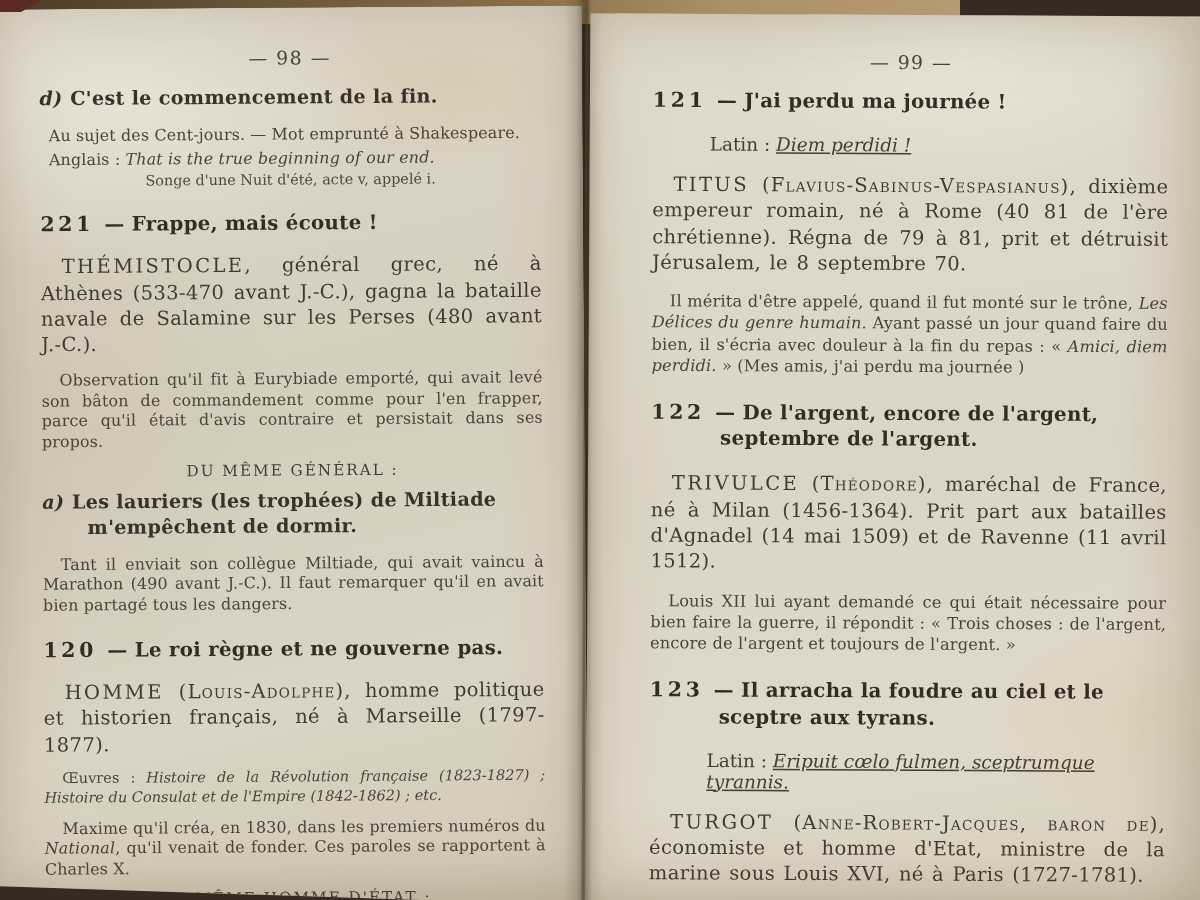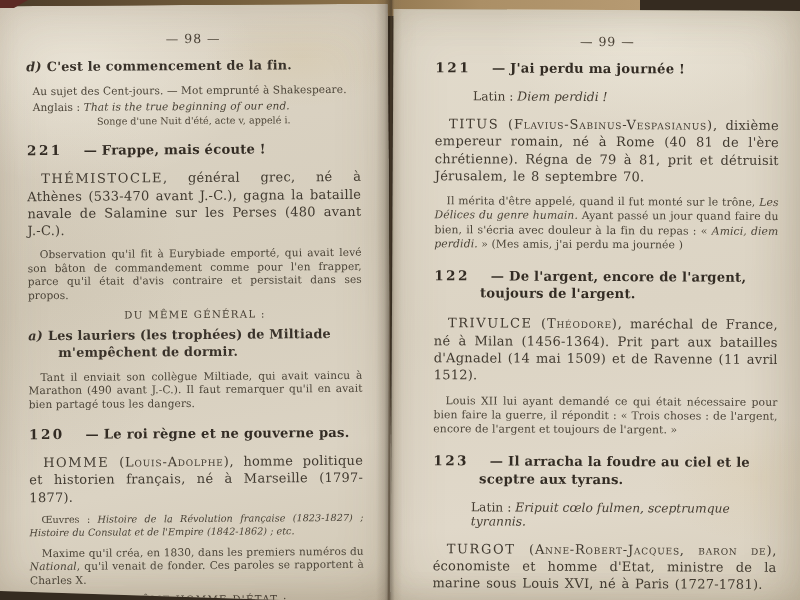--- a/index.html
+++ b/index.html
@@ -66,30 +66,30 @@
   .maxim{
     font-weight:bold;font-size:12.8px;line-height:1.32;color:#39322a;
     padding-left:30px;text-indent:-30px;margin-bottom:9px;letter-spacing:.2px;
   }
   .marker{font-style:italic;margin-right:5px;}
   .note{
     font-size:10.6px;line-height:1.3;text-align:justify;text-indent:12px;
     margin-bottom:7px;color:#4a4337;letter-spacing:.1px;
   }
   .latin{font-size:12.3px;padding-left:38px;margin-bottom:12px;color:#453d32;}
-  .latin .it{font-style:italic;}
+  .latin .it{font-style:italic;text-decoration:underline;}
   .source{
     text-align:center;font-size:9.6px;color:#4f4739;margin:2px 0 14px;
   }
   .source .it{}
   .entry{
     font-weight:bold;font-size:13.2px;line-height:1.35;color:#332c24;
     padding-left:46px;text-indent:-46px;margin:13px 0 10px;letter-spacing:.2px;
   }
-  .enum{letter-spacing:2.5px;font-size:13.6px;margin-right:16px;}
+  .enum{letter-spacing:2.5px;font-size:13.6px;margin-right:2px;}
   .bio{
     font-size:13px;line-height:1.34;text-align:justify;text-indent:14px;
     margin-bottom:8px;letter-spacing:.25px;word-spacing:1.2px;color:#413a30;
   }
   .bio .caps{letter-spacing:1.6px;}
   .bio .sc{font-variant:small-caps;letter-spacing:.8px;}
   .subhead{
     text-align:center;font-size:10.2px;letter-spacing:1.3px;color:#453d32;
     margin:7px 0 7px;
   }
@@ -151,21 +151,21 @@
       <div class="pageno">— 99 —</div>
 
       <p class="entry" style="margin-top:6px;"><span class="enum">121</span><span> — J'ai perdu ma journée !</span></p>
 
       <p class="latin"><span>Latin : </span><span class="it">Diem perdidi !</span></p>
 
       <p class="bio"><span class="caps">TITUS</span><span class="sc"> (Flavius-Sabinus-Vespasianus)</span><span>, dixième empereur romain, né à Rome (40 81 de l'ère chrétienne). Régna de 79 à 81, prit et détruisit Jérusalem, le 8 septembre 70.</span></p>
 
       <p class="note"><span>Il mérita d'être appelé, quand il fut monté sur le trône, </span><span class="it">Les Délices du genre humain.</span><span> Ayant passé un jour quand faire du bien, il s'écria avec douleur à la fin du repas : « </span><span class="it">Amici, diem perdidi.</span><span> » (Mes amis, j'ai perdu ma journée )</span></p>
 
-      <p class="entry"><span class="enum">122</span><span> — De l'argent, encore de l'argent, toujours de l'argent.</span></p>
+      <p class="entry"><span class="enum">122</span><span> — De l'argent, encore de l'argent, septembre de l'argent.</span></p>
 
       <p class="bio"><span class="caps">TRIVULCE</span><span class="sc"> (Théodore)</span><span>, maréchal de France, né à Milan (1456-1364). Prit part aux batailles d'Agnadel (14 mai 1509) et de Ravenne (11 avril 1512).</span></p>
 
       <p class="note">Louis XII lui ayant demandé ce qui était nécessaire pour bien faire la guerre, il répondit : « Trois choses : de l'argent, encore de l'argent et toujours de l'argent. »</p>
 
       <p class="entry"><span class="enum">123</span><span> — Il arracha la foudre au ciel et le sceptre aux tyrans.</span></p>
 
       <p class="latin"><span>Latin : </span><span class="it">Eripuit cœlo fulmen, sceptrumque tyrannis.</span></p>
 
       <p class="bio"><span class="caps">TURGOT</span><span class="sc"> (Anne-Robert-Jacques, baron de)</span><span>, économiste et homme d'Etat, ministre de la marine sous Louis XVI, né à Paris (1727-1781).</span></p>

